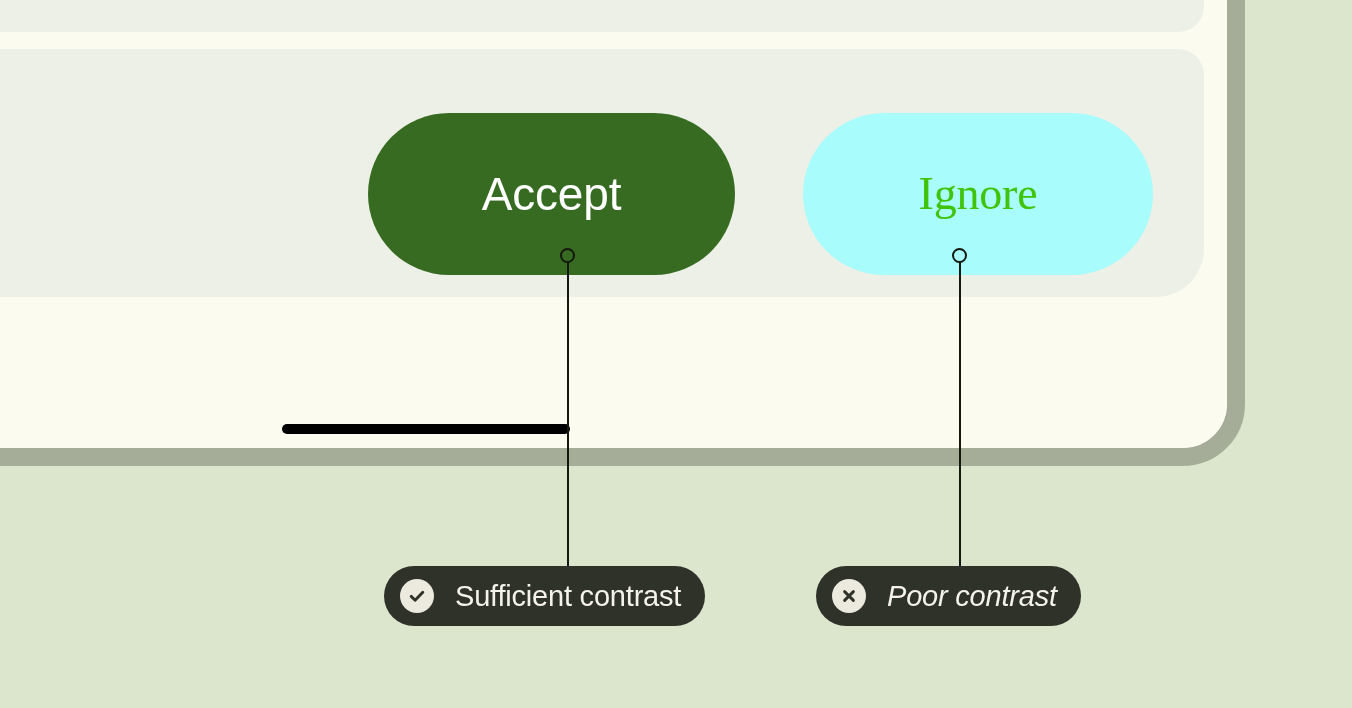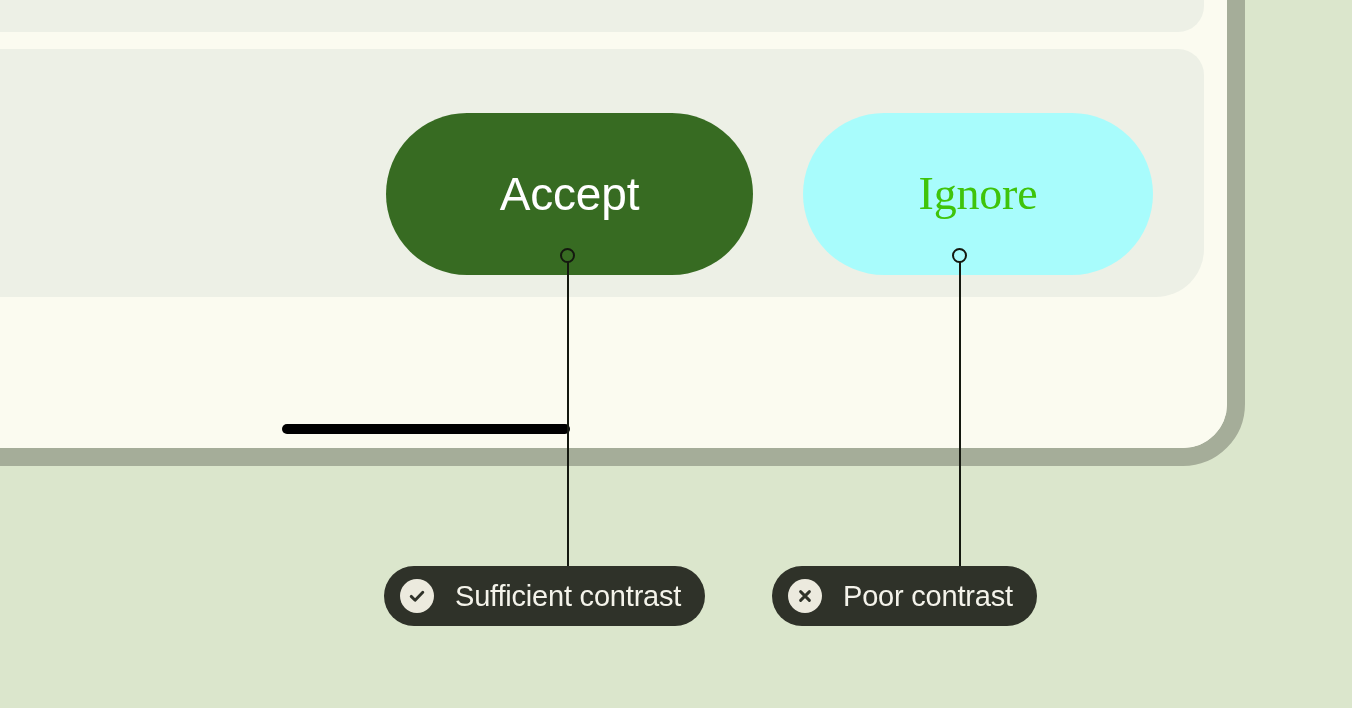--- a/index.html
+++ b/index.html
@@ -74,21 +74,21 @@
     font-size: 46px;
     font-weight: 400;
     letter-spacing: -0.2px;
     display: flex;
     align-items: center;
     justify-content: center;
     cursor: pointer;
     line-height: 1;
   }
   .btn-accept {
-    left: 588px;
+    left: 570px;
     top: 335px;
     width: 367px;
     height: 162px;
     background: #376b22;
     color: #ffffff;
   }
   .btn-ignore {
     left: 1005px;
     top: 335px;
     width: 350px;
@@ -144,21 +144,21 @@
     border-radius: 999px;
     background: #2f3229;
     display: flex;
     align-items: center;
     gap: 21px;
     padding: 0 24px 0 16px;
     box-sizing: border-box;
     cursor: default;
   }
   .tag-sufficient { left: 384px; top: 566px; }
-  .tag-poor { left: 772px; top: 566px; }
+  .tag-poor { left: 816px; top: 566px; font-style: italic; }
 
   .tag-icon {
     width: 34px;
     height: 34px;
     border-radius: 50%;
     background: #eceade;
     display: flex;
     align-items: center;
     justify-content: center;
     flex: 0 0 auto;

